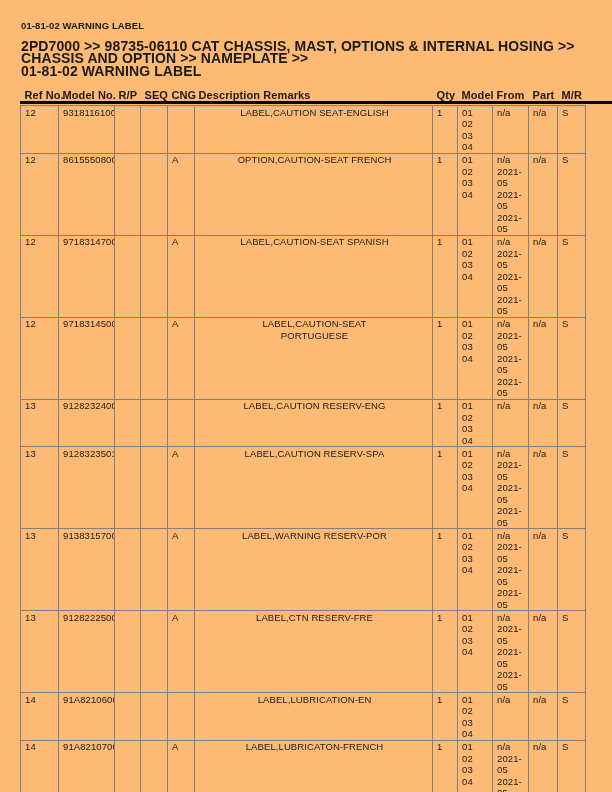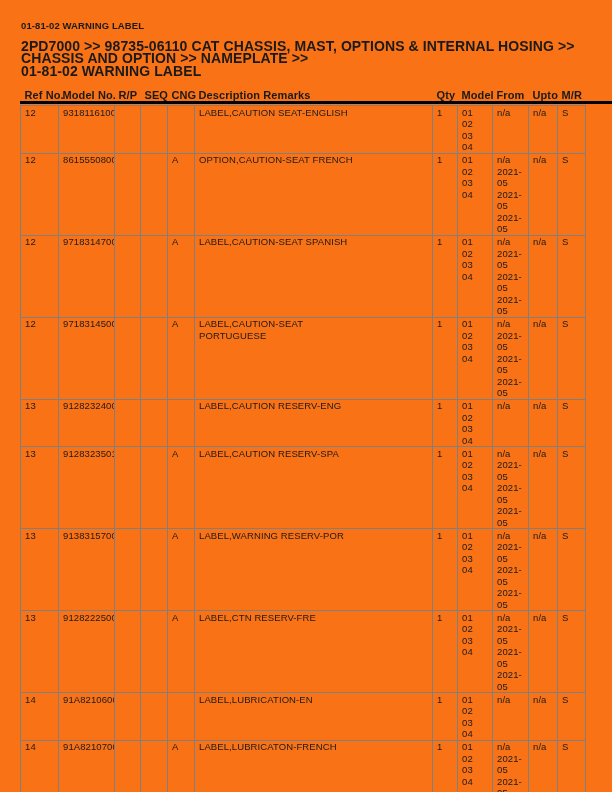--- a/index.html
+++ b/index.html
@@ -1,17 +1,17 @@
 <!DOCTYPE html>
 <html><head>
 <meta charset="utf-8">
 <style>
   html,body{margin:0;padding:0;background:#ffffff;}
   .page{
-    position:relative;width:612px;height:792px;background:#f97316;overflow:hidden;
+    position:relative;width:612px;height:792px;background:#fdba74;overflow:hidden;
     font-family:"Liberation Sans",sans-serif;color:#1a1a1a;
   }
   .title{
     position:absolute;left:21px;top:20px;
     font-size:9.5px;font-weight:bold;letter-spacing:0.1px;white-space:nowrap;
   }
   .breadcrumb{
     position:absolute;left:21px;top:40px;width:582px;
     font-size:14px;font-weight:bold;line-height:12.4px;letter-spacing:0.1px;
     white-space:pre-line;
@@ -27,21 +27,21 @@
   }
   table.parts tbody tr{height:46.71px;}
   table.parts td{
     border:1px solid #7f7f7f;vertical-align:top;
     font-size:9.5px;line-height:11.5px;letter-spacing:0.1px;
     padding:0.5px 2px 0 4px;white-space:pre-line;overflow:hidden;
   }
   table.parts tbody tr:last-child td{border-bottom:none;}
   
   td.c-cng{padding-left:5px;}
-  td.c-desc{padding-left:3px;}
+  td.c-desc{padding-left:3px;text-align:center;}
   td.c-qty{padding-left:6px;}
   td.c-model{padding-left:7px;}
   td.c-from{padding-left:6px;}
   td.c-upto{padding-left:7px;}
   td.c-mr{padding-left:6px;}
   
   th.c-ref{padding-left:3px;}
   th.c-part{padding-left:3px;}
   th.c-seq{padding-left:3px;}
   th.c-cng{padding-left:2px;}
@@ -83,21 +83,21 @@
       <tr>
         <th class="c-ref">Ref No.</th>
         <th class="c-part">Model No.</th>
         <th class="c-rp">R/P</th>
         <th class="c-seq">SEQ</th>
         <th class="c-cng">CNG</th>
         <th class="c-desc">Description Remarks</th>
         <th class="c-qty">Qty</th>
         <th class="c-model">Model</th>
         <th class="c-from">From</th>
-        <th class="c-upto">Upto</th>
+        <th class="c-upto">Part</th>
         <th class="c-mr">M/R</th>
       </tr>
     </thead>
     <tbody>
 
     <tr class="row">
         <td class="c-ref">12</td>
         <td class="c-part">9318116100</td>
         <td class="c-rp"></td>
         <td class="c-seq"></td>

